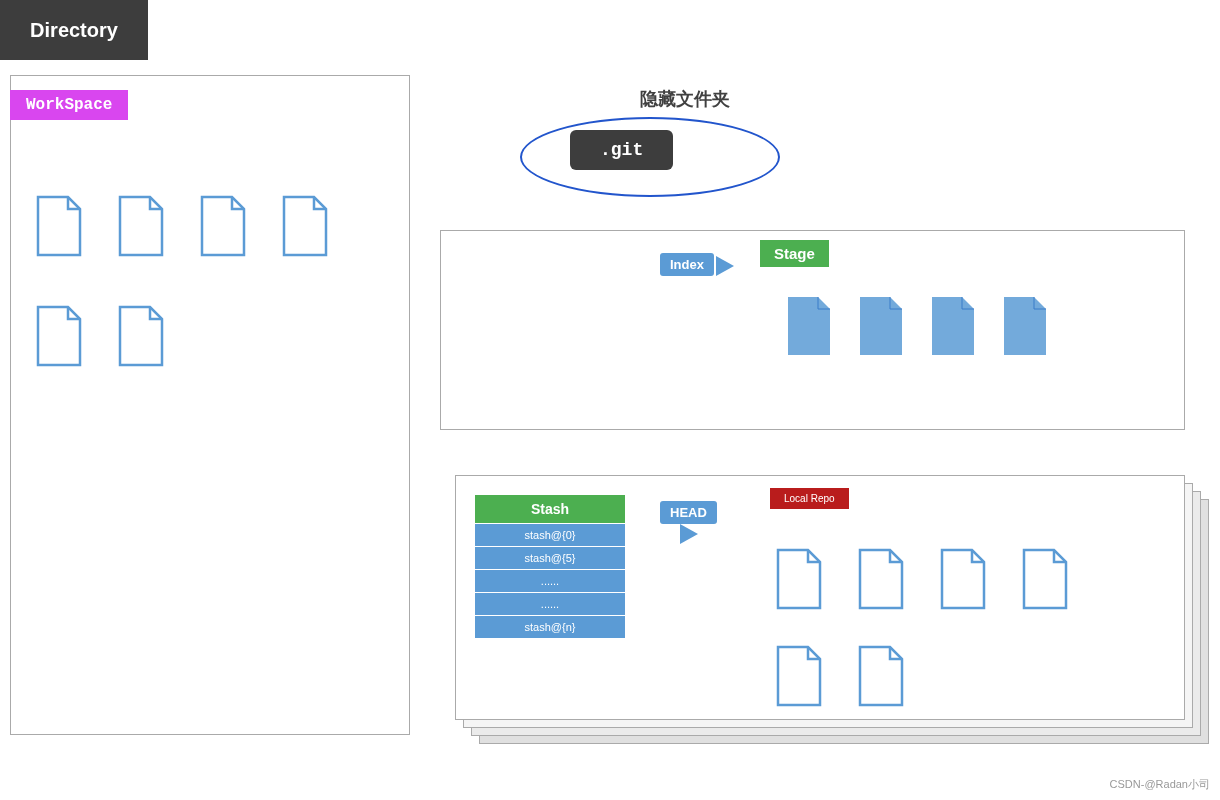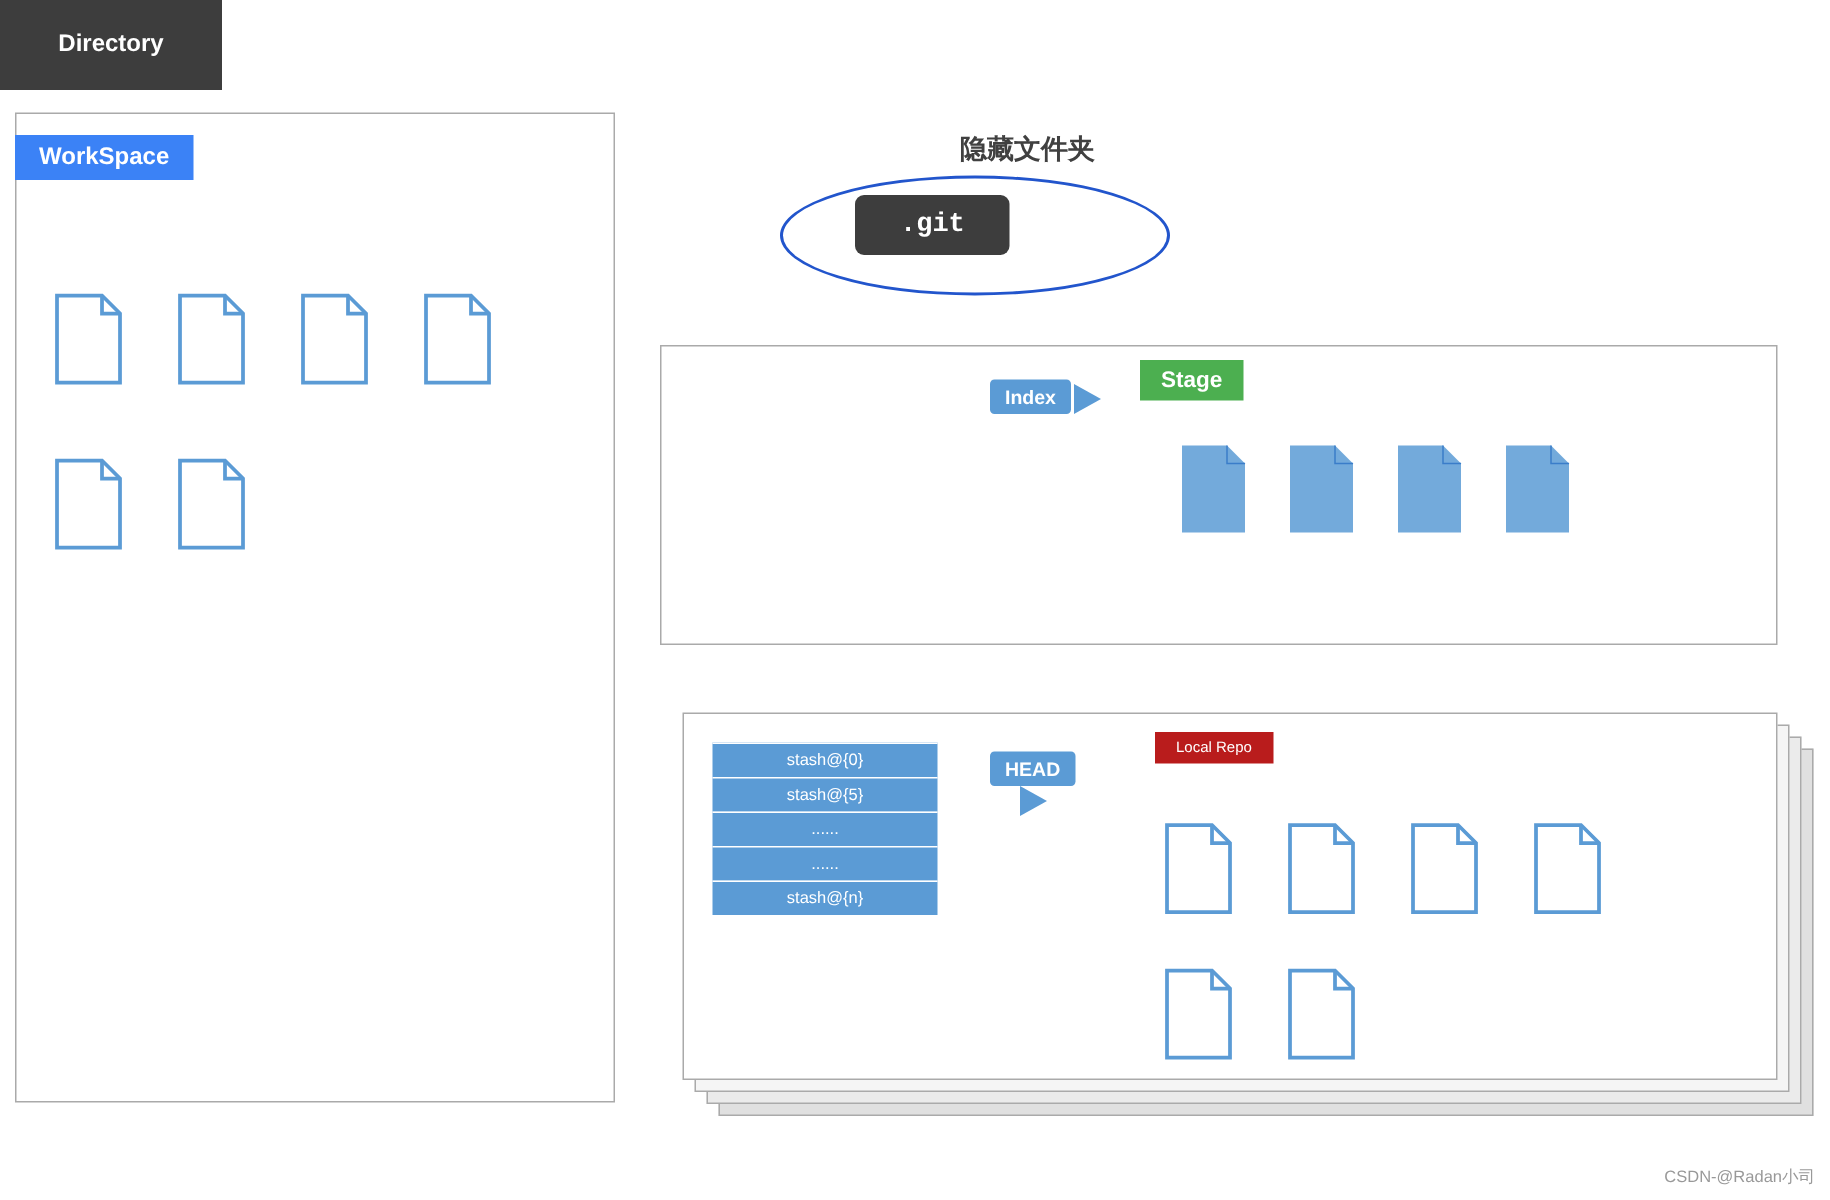--- a/index.html
+++ b/index.html
@@ -17,44 +17,45 @@
       position: absolute;
       top: 0; left: 0;
       width: 148px; height: 60px;
       background: #3d3d3d;
       display: flex;
       align-items: center;
       justify-content: center;
     }
     #header span {
       color: #fff;
-      font-size: 16px;
+      font-size: 20px;
       font-weight: bold;
     }
 
     
     #workspace-box {
       position: absolute;
       top: 75px;
       left: 10px;
       width: 400px;
       height: 660px;
       border: 1.5px solid #aaa;
       background: #fff;
     }
 
     #workspace-label {
       position: absolute;
       top: 90px;
       left: 10px;
-      background: #3b82f6;
+      background: #d946ef;
       color: #fff;
       font-size: 16px;
       font-weight: bold;
       padding: 6px 16px;
+      font-family: Liberation Mono, monospace;
     }
 
     
     .file-icon {
       display: inline-block;
       width: 52px;
       height: 62px;
       position: relative;
     }
     .file-icon svg {
@@ -457,20 +458,21 @@
     </div>
     <div class="file-icon">
       <svg viewBox="0 0 52 62">
           <polygon points="8,2 38,2 50,14 50,60 8,60" class="file-outline" style="stroke:#5b9bd5;stroke-width:2.5"></polygon>
           <polyline points="38,2 38,14 50,14" class="file-outline" style="stroke:#5b9bd5;stroke-width:2.5"></polyline>
         </svg>
     </div>
   </div>
 
   <div id="stash-box">
+    <div class="stash-header">Stash</div>
     <div class="stash-row">stash@{0}</div>
     <div class="stash-row">stash@{5}</div>
     <div class="stash-row">......</div>
     <div class="stash-row">......</div>
     <div class="stash-row">stash@{n}</div>
   </div>
 
 </div>
 
 <div id="watermark">CSDN-@Radan小司</div>

